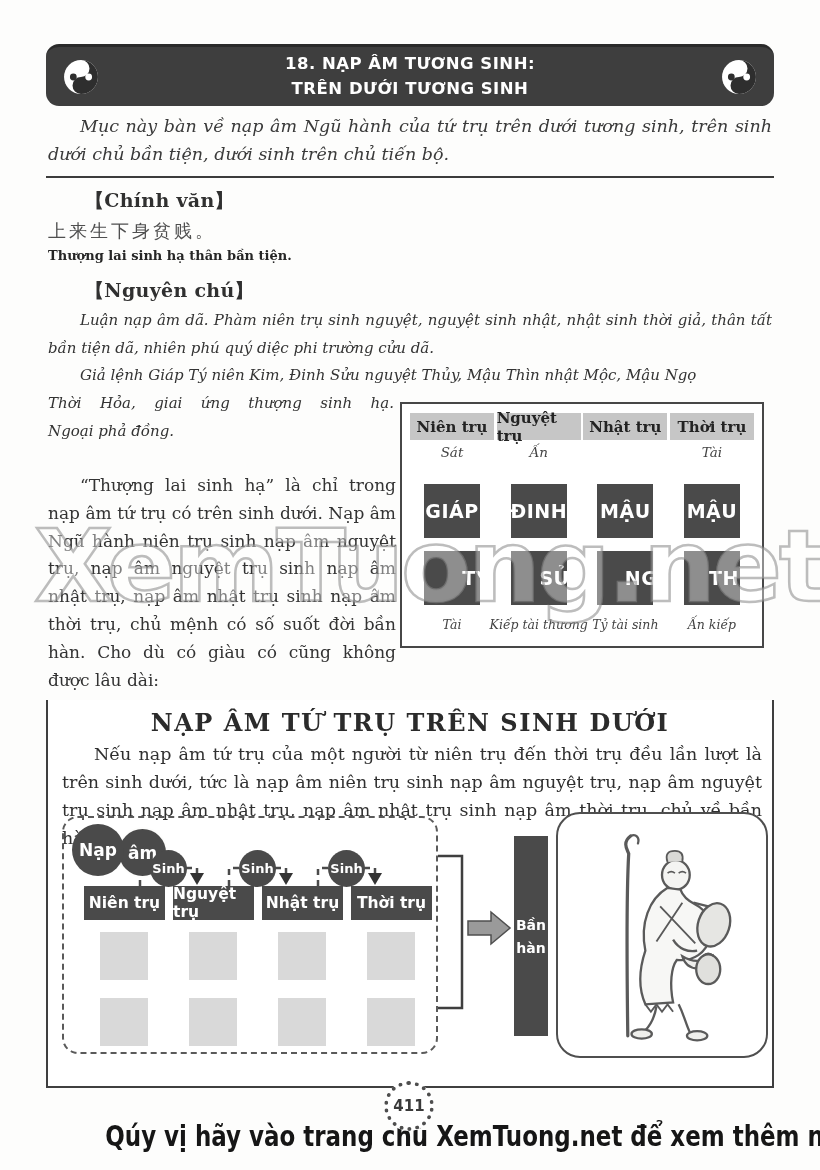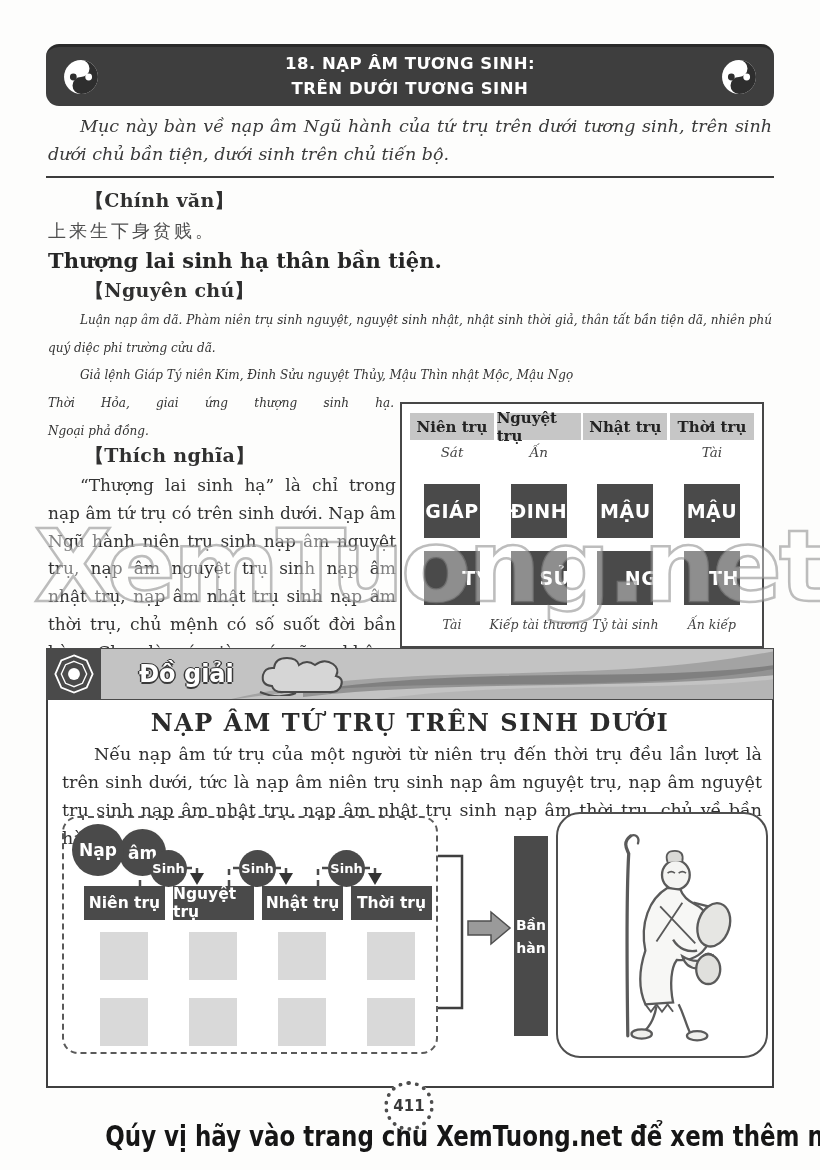--- a/index.html
+++ b/index.html
@@ -20,23 +20,23 @@
   .yy { width:42px; height:42px; flex:0 0 auto; }
 
   
   .intro { left:48px; top:112px; width:724px; font-style:italic; font-size:17.5px;
     line-height:28px; text-indent:32px; color:#3a3a3a; text-align:justify; }
   .rule { left:46px; top:176px; width:728px; height:2px; background:#3c3c3c; }
 
   .sec-head { left:64px; font-weight:bold; font-size:19px; color:#303030; letter-spacing:.3px;margin-left:21px; }
   .center-line { left:48px; width:724px; text-align:left; }
   .chinese { top:219px; font-size:18px; letter-spacing:3px; color:#4f4f4f; }
-  .viet-bold { top:248px; font-weight:bold; font-size:21px; color:#262626; }
-
-  .body-par { font-size:12px; line-height:28px; color:#333; }
+  .viet-bold { top:248px; font-weight:bold; font-size:13px; color:#262626; }
+
+  .body-par { font-size:15px; line-height:28px; color:#333; }
   .italic { font-style:italic; }
   .p-nc1 { left:48px; top:306px; width:724px; text-indent:32px; text-align:justify; }
   .p-nc2a { left:48px; top:361px; width:724px; text-indent:32px; white-space:nowrap; }
   .p-nc2b { left:48px; top:389px; width:346px; text-align:justify; text-align-last:justify; }
   .p-nc2c { left:48px; top:417px; width:346px; }
   .p-tn { left:48px; top:472px; width:348px; text-indent:32px; text-align:justify;
     line-height:27.8px; font-size:17px; }
 
   
   .ptable { left:400px; top:402px; width:364px; height:246px; background:#fff;
@@ -206,44 +206,24 @@
         </div>
       <div class="pcol">
           <div class="pbottom">Tỷ tài sinh</div>
         </div>
       <div class="pcol">
           <div class="pbottom">Ấn kiếp</div>
         </div>
     </div>
   </div>
 
-  <div class="abs sec-head" style="top:443px">【Thích nghĩa】</div>
   <div class="abs body-par p-tn">“Thượng lai sinh hạ” là chỉ trong nạp âm tứ trụ có trên sinh dưới. Nạp âm Ngũ hành niên trụ sinh nạp âm nguyệt trụ, nạp âm nguyệt trụ sinh nạp âm nhật trụ, nạp âm nhật trụ sinh nạp âm thời trụ, chủ mệnh có số suốt đời bần hàn. Cho dù có giàu có cũng không được lâu dài:</div>
 
   <div class="abs watermark">XemTuong.net</div>
 
-  <div class="abs dg-bar">
-    <svg class="dg-sweep" viewBox="0 0 672 52" preserveAspectRatio="none">
-      <path d="M120,52 C300,8 480,40 672,2 L672,20 C500,48 300,22 120,52 Z" fill="rgba(110,110,110,.38)"></path>
-      <path d="M200,42 C380,16 540,34 672,16 L672,26 C520,42 360,30 200,48 Z" fill="rgba(80,80,80,.42)"></path>
-      <path d="M260,52 C420,30 560,44 672,30 L672,52 Z" fill="rgba(150,150,150,.30)"></path>
-    </svg>
-    <div class="dg-icon-sq">
-      <svg width="44" height="44" viewBox="0 0 52 52">
-        <polygon points="26,4 41,10 48,26 41,42 26,48 11,42 4,26 11,10" fill="none" stroke="#fff" stroke-width="2.2"></polygon>
-        <polygon points="26,11 36,15 41,26 36,37 26,41 16,37 11,26 16,15" fill="none" stroke="#fff" stroke-width="1.6"></polygon>
-        <circle cx="26" cy="26" r="7" fill="#fff"></circle>
-      </svg>
-    </div>
-    <div class="dg-label">Đồ giải</div>
-    <svg class="dg-cloud" width="92" height="44" viewBox="0 0 92 44">
-      <path d="M16,34 q-11,-1 -9,-11 q2,-8 11,-7 q1,-10 13,-10 q10,0 12,7 q8,-6 16,0 q9,-7 18,-1 q7,5 3,12 q8,2 5,10 q-3,7 -13,6 l-44,0 q-10,1 -12,-6 Z" fill="#d6d6d6" stroke="#4a4a4a" stroke-width="2"></path>
-      <path d="M4,40 q18,8 36,1" fill="none" stroke="#4a4a4a" stroke-width="2"></path>
-    </svg>
-  </div>
 
   <div class="abs dg-box">
     <div class="dg-title">NẠP ÂM TỨ TRỤ TRÊN SINH DƯỚI</div>
     <div class="dg-par">Nếu nạp âm tứ trụ của một người từ niên trụ đến thời trụ đều lần lượt là trên sinh dưới, tức là nạp âm niên trụ sinh nạp âm nguyệt trụ, nạp âm nguyệt trụ sinh nạp âm nhật trụ, nạp âm nhật trụ sinh nạp âm thời trụ, chủ về bần hàn.</div>
 
     <div class="diagram">
       <div class="dash-frame"></div>
 
       <svg class="conn" viewBox="0 0 728 256">
 

